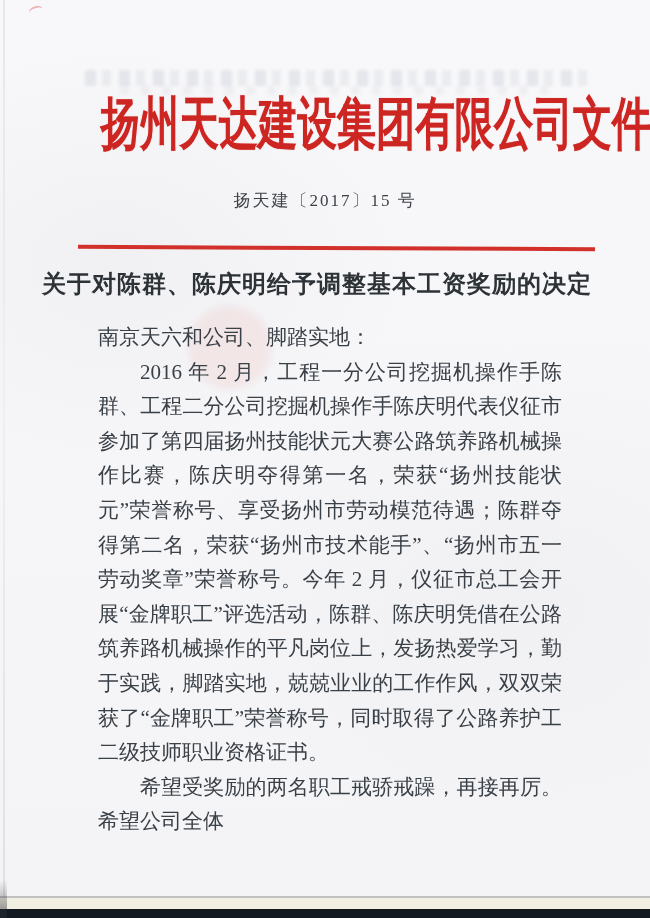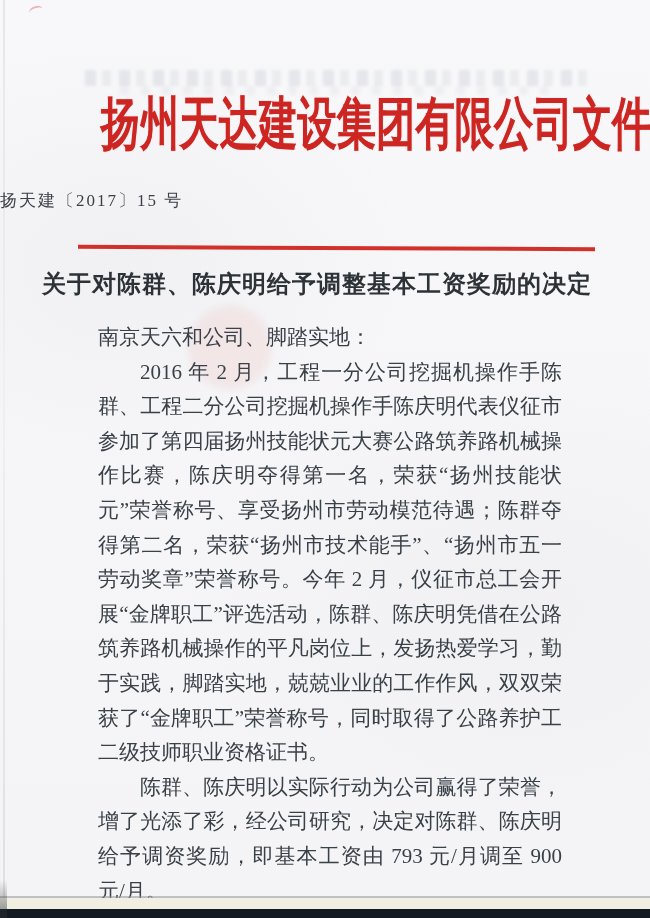--- a/index.html
+++ b/index.html
@@ -27,21 +27,21 @@
   
   .stamp-ghost { position:absolute; left:185px; top:300px; width:90px; height:95px; border-radius:50%;
     background:radial-gradient(circle, rgba(225,110,105,0.10) 0 55%, transparent 72%); filter:blur(2px); }
 
   .org-header {
     position:absolute; top:86px; left:0; right:0; text-align:center;
     font-size:57px; font-weight:bold; color:#cd2521; white-space:nowrap;
     transform:scaleX(0.69); letter-spacing:0; text-shadow:0 0 1px rgba(205,37,33,0.55);
   }
   .doc-number {
-    position:absolute; top:189px; left:0; right:0; text-align:left;
+    position:absolute; top:189px; left:0; right:0; text-align:center;
     font-size:17px; color:#3d4147; letter-spacing:2px;
   }
   .red-rule { position:absolute; top:246px; left:78px; width:517px; height:4px;
     background:#d2302a; transform:rotate(0.25deg); }
   .doc-title {
     position:absolute; top:268px; left:0; right:16px; text-align:center;
     font-family:"Liberation Sans","DejaVu Sans",sans-serif;
     font-size:24px; font-weight:700; color:#2d3237; letter-spacing:1px;
   }
   .body-text {
@@ -73,21 +73,20 @@
 
   <div class="doc-number">扬天建〔2017〕15 号</div>
 
   <div class="red-rule"></div>
 
   <div class="doc-title">关于对陈群、陈庆明给予调整基本工资奖励的决定</div>
 
   <div class="body-text">
     <p class="salutation">南京天六和公司、脚踏实地：</p>
     <p class="para">2016 年 2 月，工程一分公司挖掘机操作手陈群、工程二分公司挖掘机操作手陈庆明代表仪征市参加了第四届扬州技能状元大赛公路筑养路机械操作比赛，陈庆明夺得第一名，荣获“扬州技能状元”荣誉称号、享受扬州市劳动模范待遇；陈群夺得第二名，荣获“扬州市技术能手”、“扬州市五一劳动奖章”荣誉称号。今年 2 月，仪征市总工会开展“金牌职工”评选活动，陈群、陈庆明凭借在公路筑养路机械操作的平凡岗位上，发扬热爱学习，勤于实践，脚踏实地，兢兢业业的工作作风，双双荣获了“金牌职工”荣誉称号，同时取得了公路养护工二级技师职业资格证书。</p>
-    <p class="para">陈群、陈庆明以实际行动为公司赢得了荣誉，增了光添了彩，经公司研究，决定对陈群、陈庆明给予调资奖励，即基本工资由 793 元/月调至 900 元/月。</p>
     <p class="para">希望受奖励的两名职工戒骄戒躁，再接再厉。希望公司全体</p>
   </div>
 
   <div class="page-bottom-line"></div>
   <div class="ivory-strip"></div>
   <div class="dark-band"></div>
   <div class="corner-sliver"></div>
 
 </div>
 

